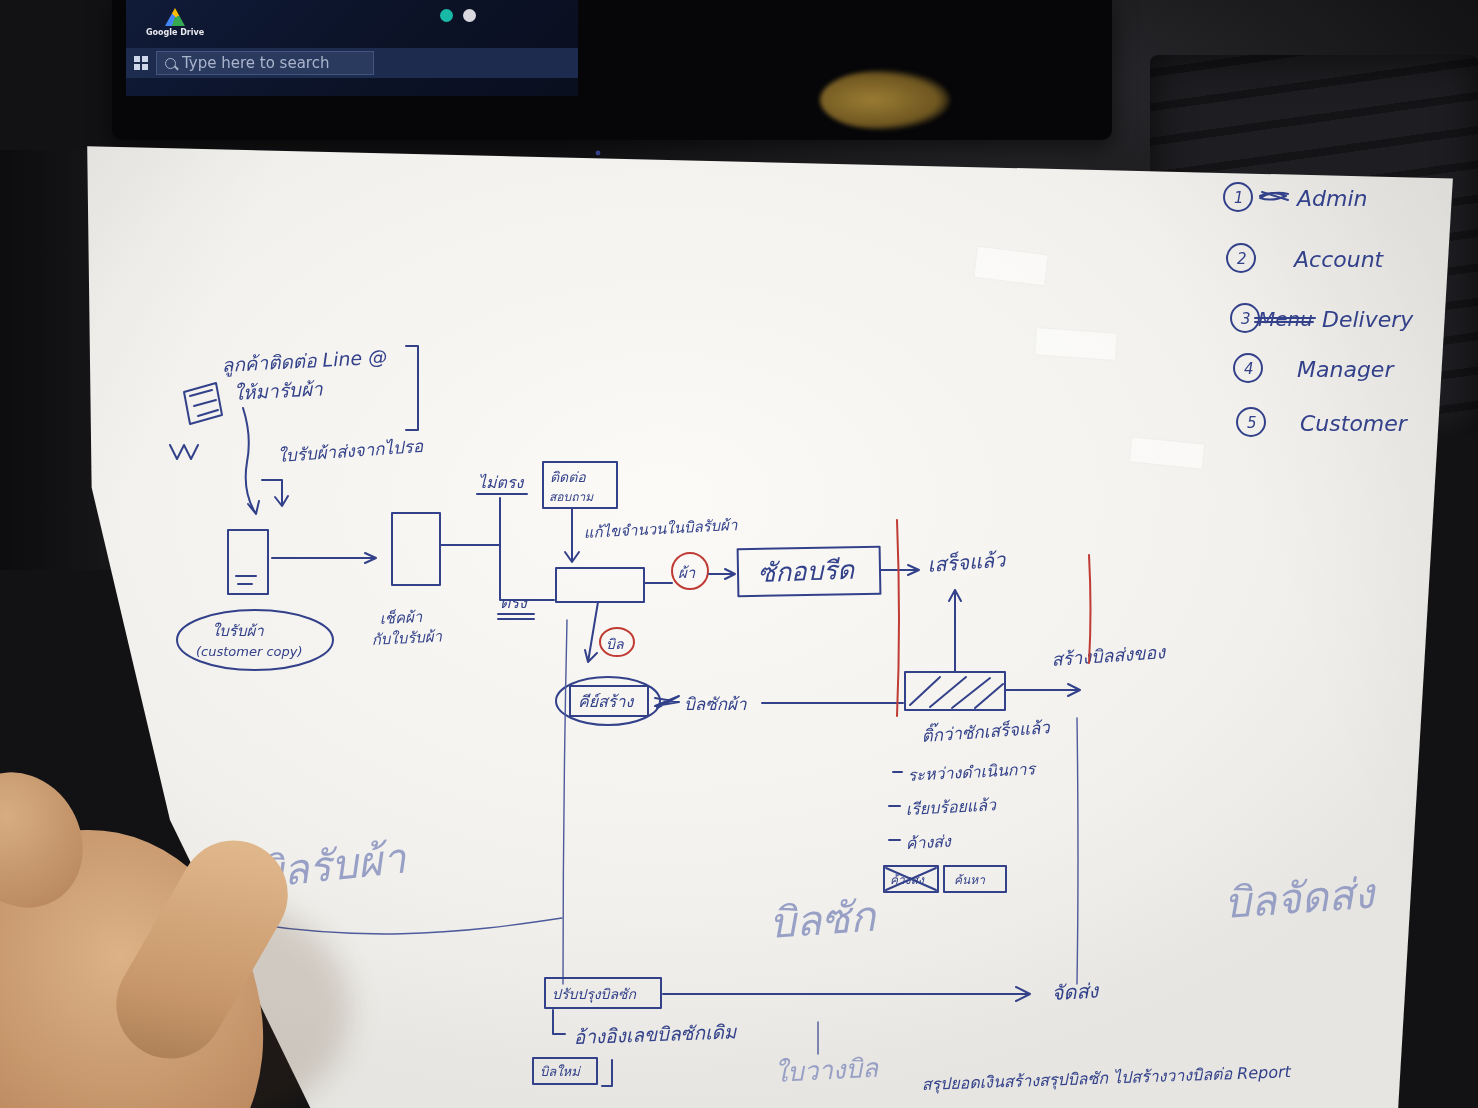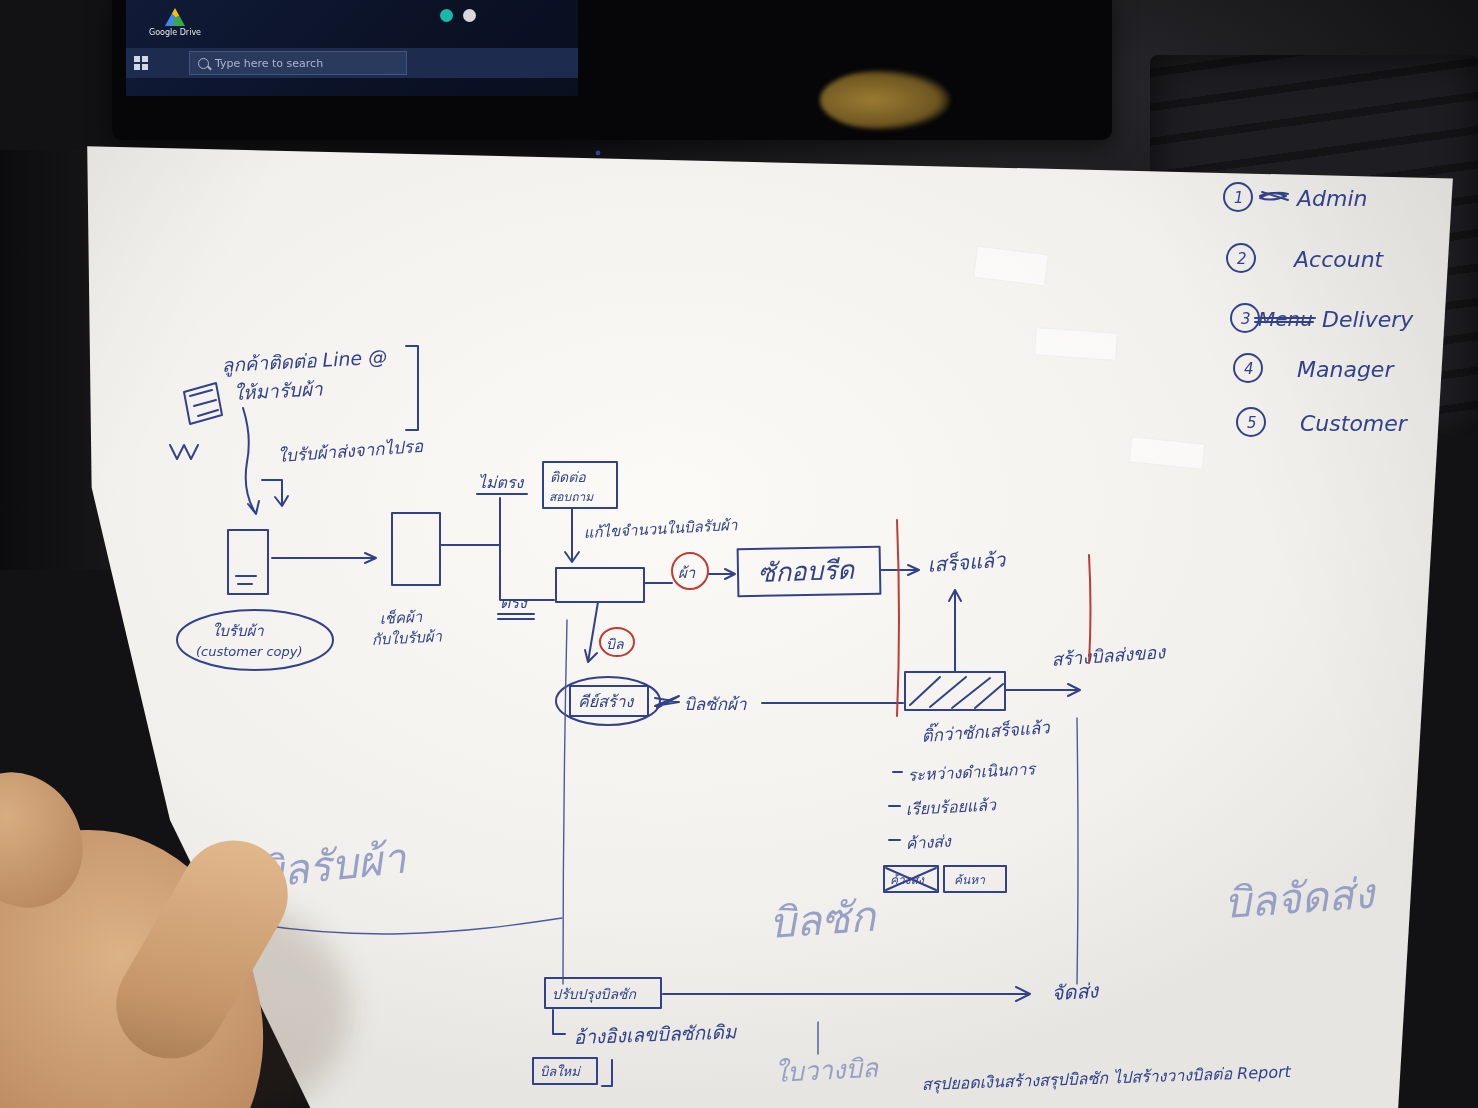--- a/index.html
+++ b/index.html
@@ -8,28 +8,28 @@
     background:
       radial-gradient(ellipse 700px 300px at 70% 8%, #2a2a2e 0%, rgba(42,42,46,0) 70%),
       radial-gradient(ellipse 500px 260px at 5% 35%, #232326 0%, rgba(35,35,38,0) 70%),
       #121214;
     font-family:"DejaVu Sans",sans-serif;
   }
   .abs{position:absolute;}
   
   .monitor{left:112px;top:0;width:1000px;height:140px;background:#060608;border-radius:0 0 10px 10px;box-shadow:0 6px 24px rgba(0,0,0,.6);}
   .screen{left:126px;top:0;width:452px;height:96px;background:linear-gradient(135deg,#101b38,#0b1226 60%,#0a0f1f);overflow:hidden;}
-  .gdrive{left:140px;top:8px;width:70px;height:36px;color:#e8e8ee;font-size:8px;text-align:center;}
+  .gdrive{left:140px;top:8px;width:70px;height:36px;color:#e8e8ee;font-size:8px;text-align:center;font-weight:bold;}
   .gdrive-tri{display:inline-block;width:20px;height:18px;clip-path:polygon(50% 0,100% 100%,0 100%);background:conic-gradient(from 200deg,#4285f4 0 33%,#fbbc04 0 66%,#34a853 0);}
   .topicons{left:440px;top:6px;width:120px;height:18px;display:flex;gap:10px;align-items:center;}
   .dot-icon{width:13px;height:13px;border-radius:50%;}
   .taskbar{left:126px;top:48px;width:452px;height:30px;background:#1c2b4e;display:flex;align-items:center;gap:8px;padding-left:8px;box-sizing:border-box;}
   .winlogo{width:14px;height:14px;display:grid;grid-template-columns:6px 6px;grid-template-rows:6px 6px;gap:2px;}
   .winlogo span{background:#cfd8ea;}
-  .searchbox{display:flex;align-items:center;gap:6px;background:#2a3a5e;border:1px solid #43557e;height:22px;width:200px;padding:0 8px;color:#aab4cd;font-size:11px;margin-left:33px;}
+  .searchbox{display:flex;align-items:center;gap:6px;background:#2a3a5e;border:1px solid #43557e;height:22px;width:200px;padding:0 8px;color:#aab4cd;font-size:15px;}
   .mag{width:9px;height:9px;border:1.5px solid #aab4cd;border-radius:50%;position:relative;}
   .mag::after{content:"";position:absolute;width:5px;height:1.5px;background:#aab4cd;transform:rotate(45deg);right:-4px;bottom:-1px;}
   .keys-gold{left:820px;top:70px;width:130px;height:60px;background:radial-gradient(ellipse at 40% 50%,#9a7b33,#6e5620 60%,rgba(0,0,0,0) 75%);border-radius:50%;filter:blur(2px);}
   .keyboard{left:1150px;top:55px;width:328px;height:380px;background:repeating-linear-gradient(-8deg,#1e1e22 0 26px,#141417 26px 34px);border-radius:8px;box-shadow:inset 0 0 40px rgba(0,0,0,.7);}
   .darkobj-left{left:0;top:150px;width:112px;height:420px;background:linear-gradient(90deg,#0c0c0e,#17171a);}
   
   .paper{
     left:0;top:0;width:1478px;height:1108px;
     clip-path:polygon(5.9% 13.2%, 98.3% 16.1%, 94.6% 100%, 21% 100%, 11.5% 74%, 6.2% 44%);
     background:

